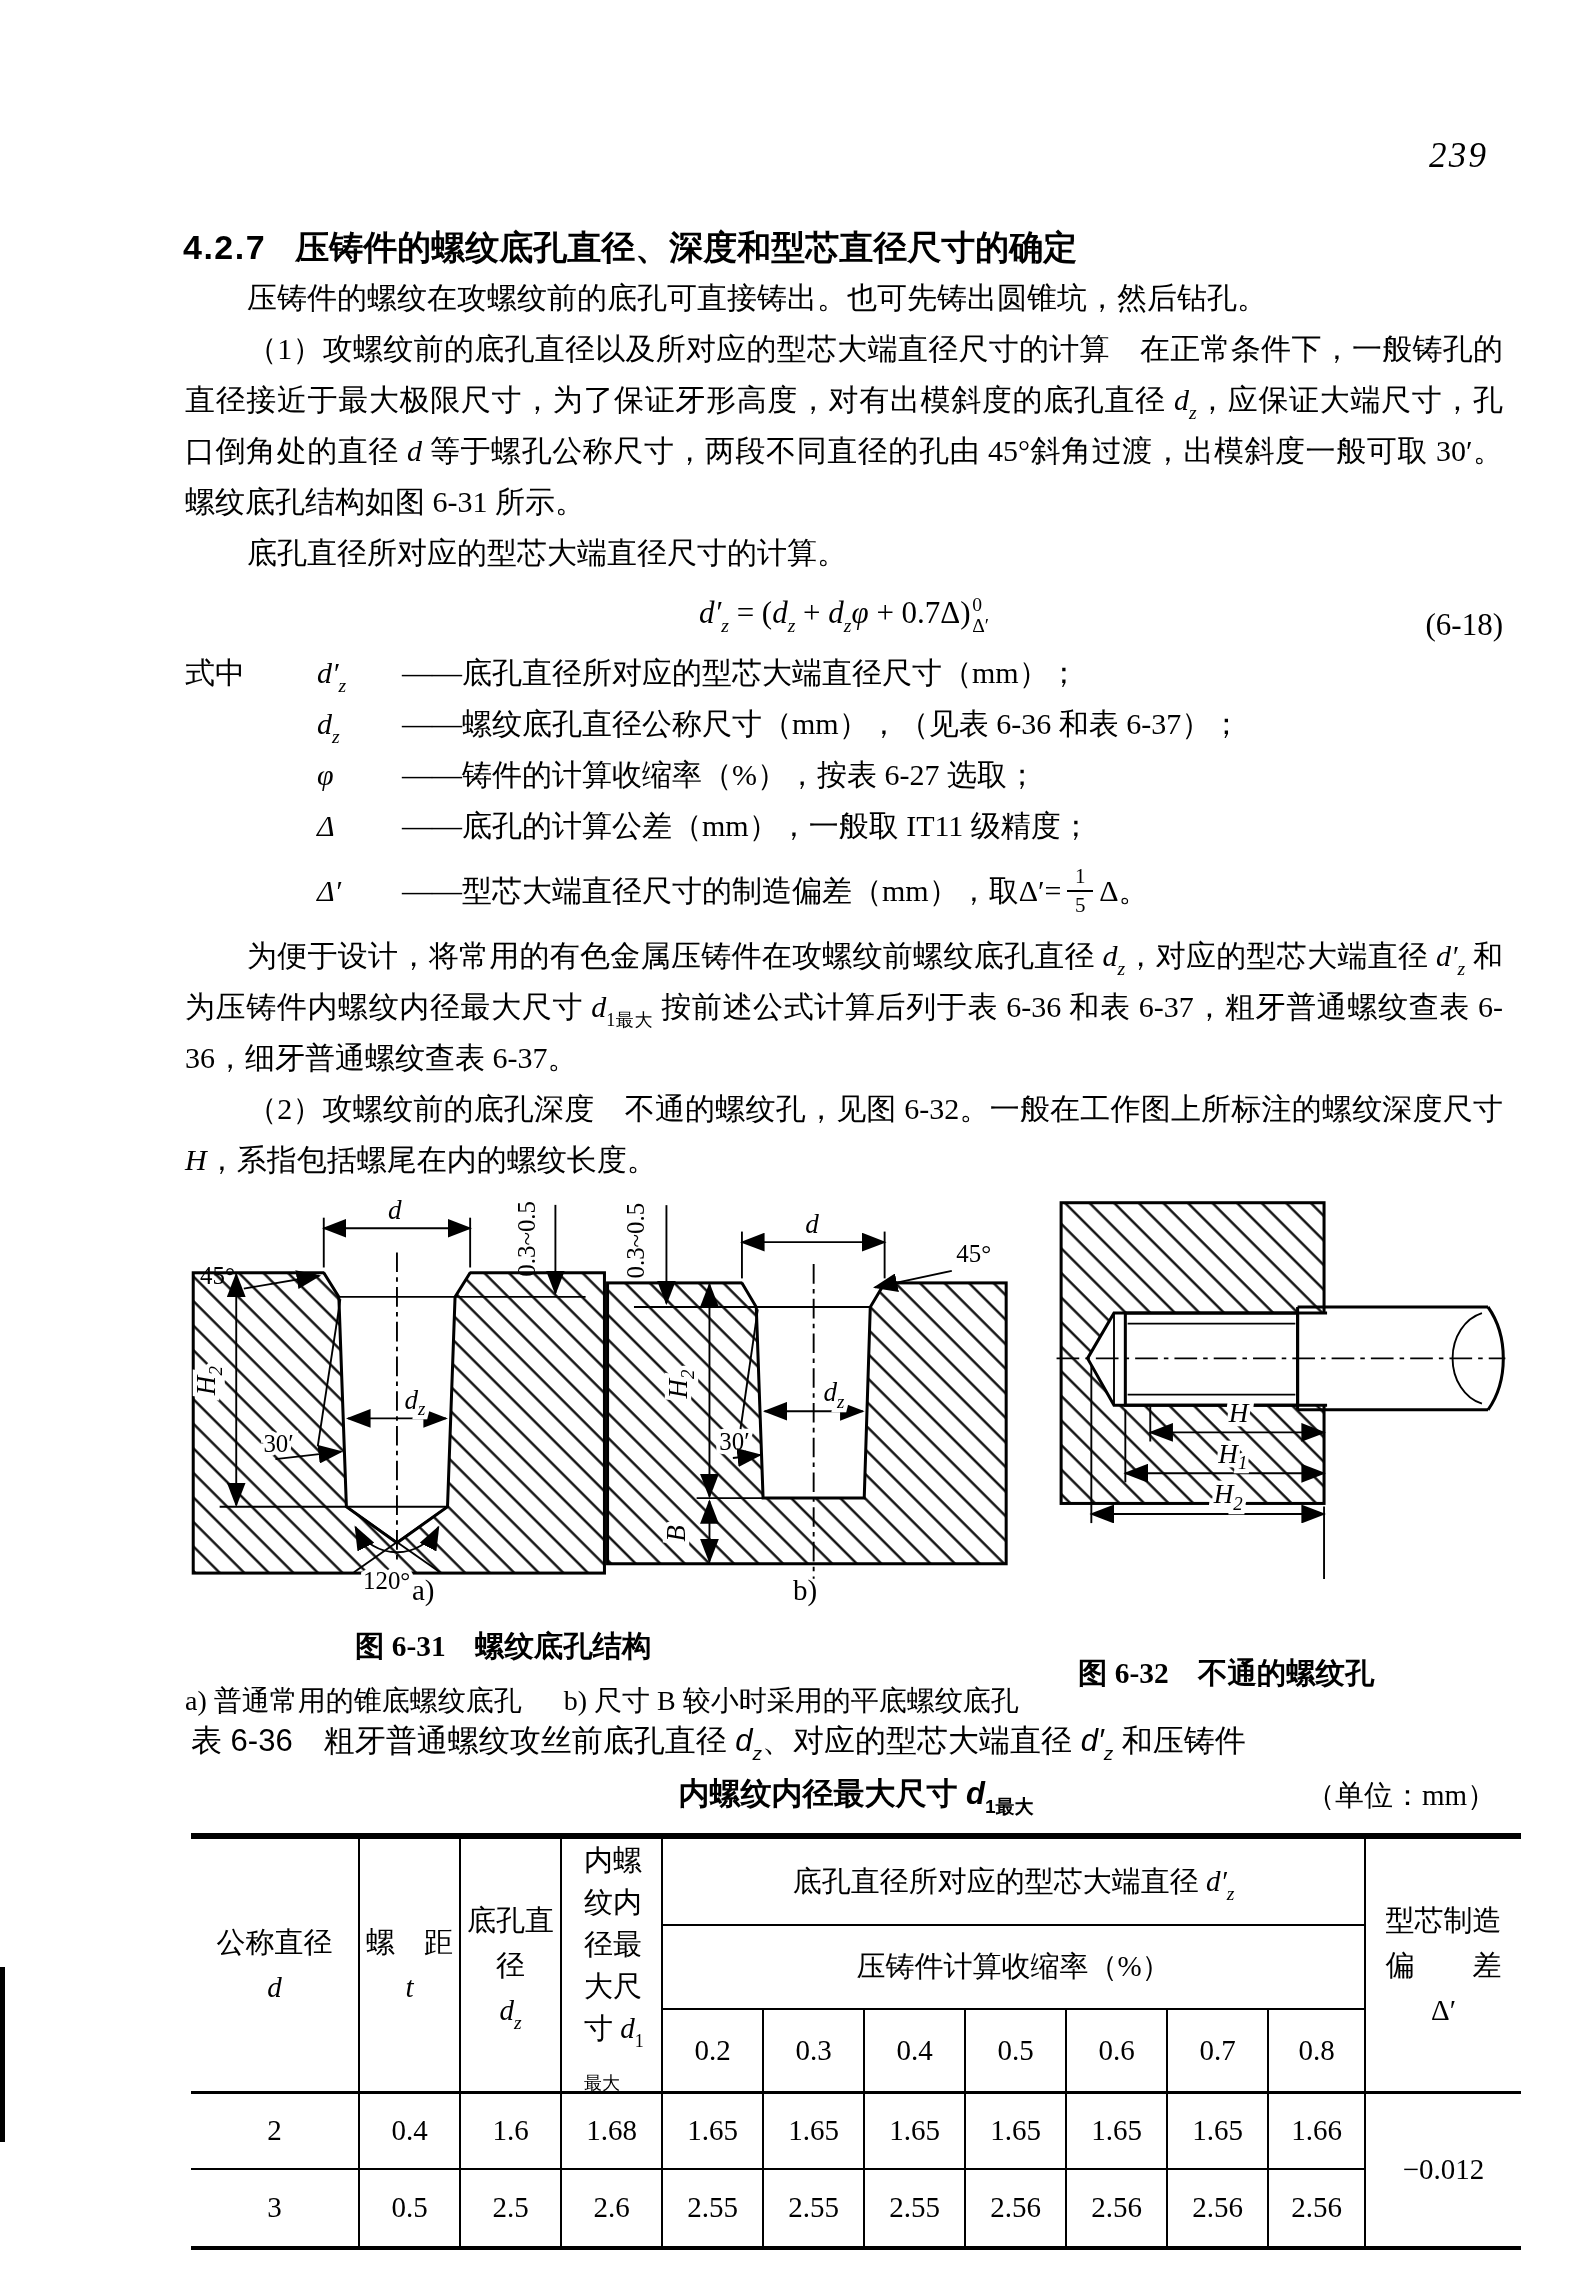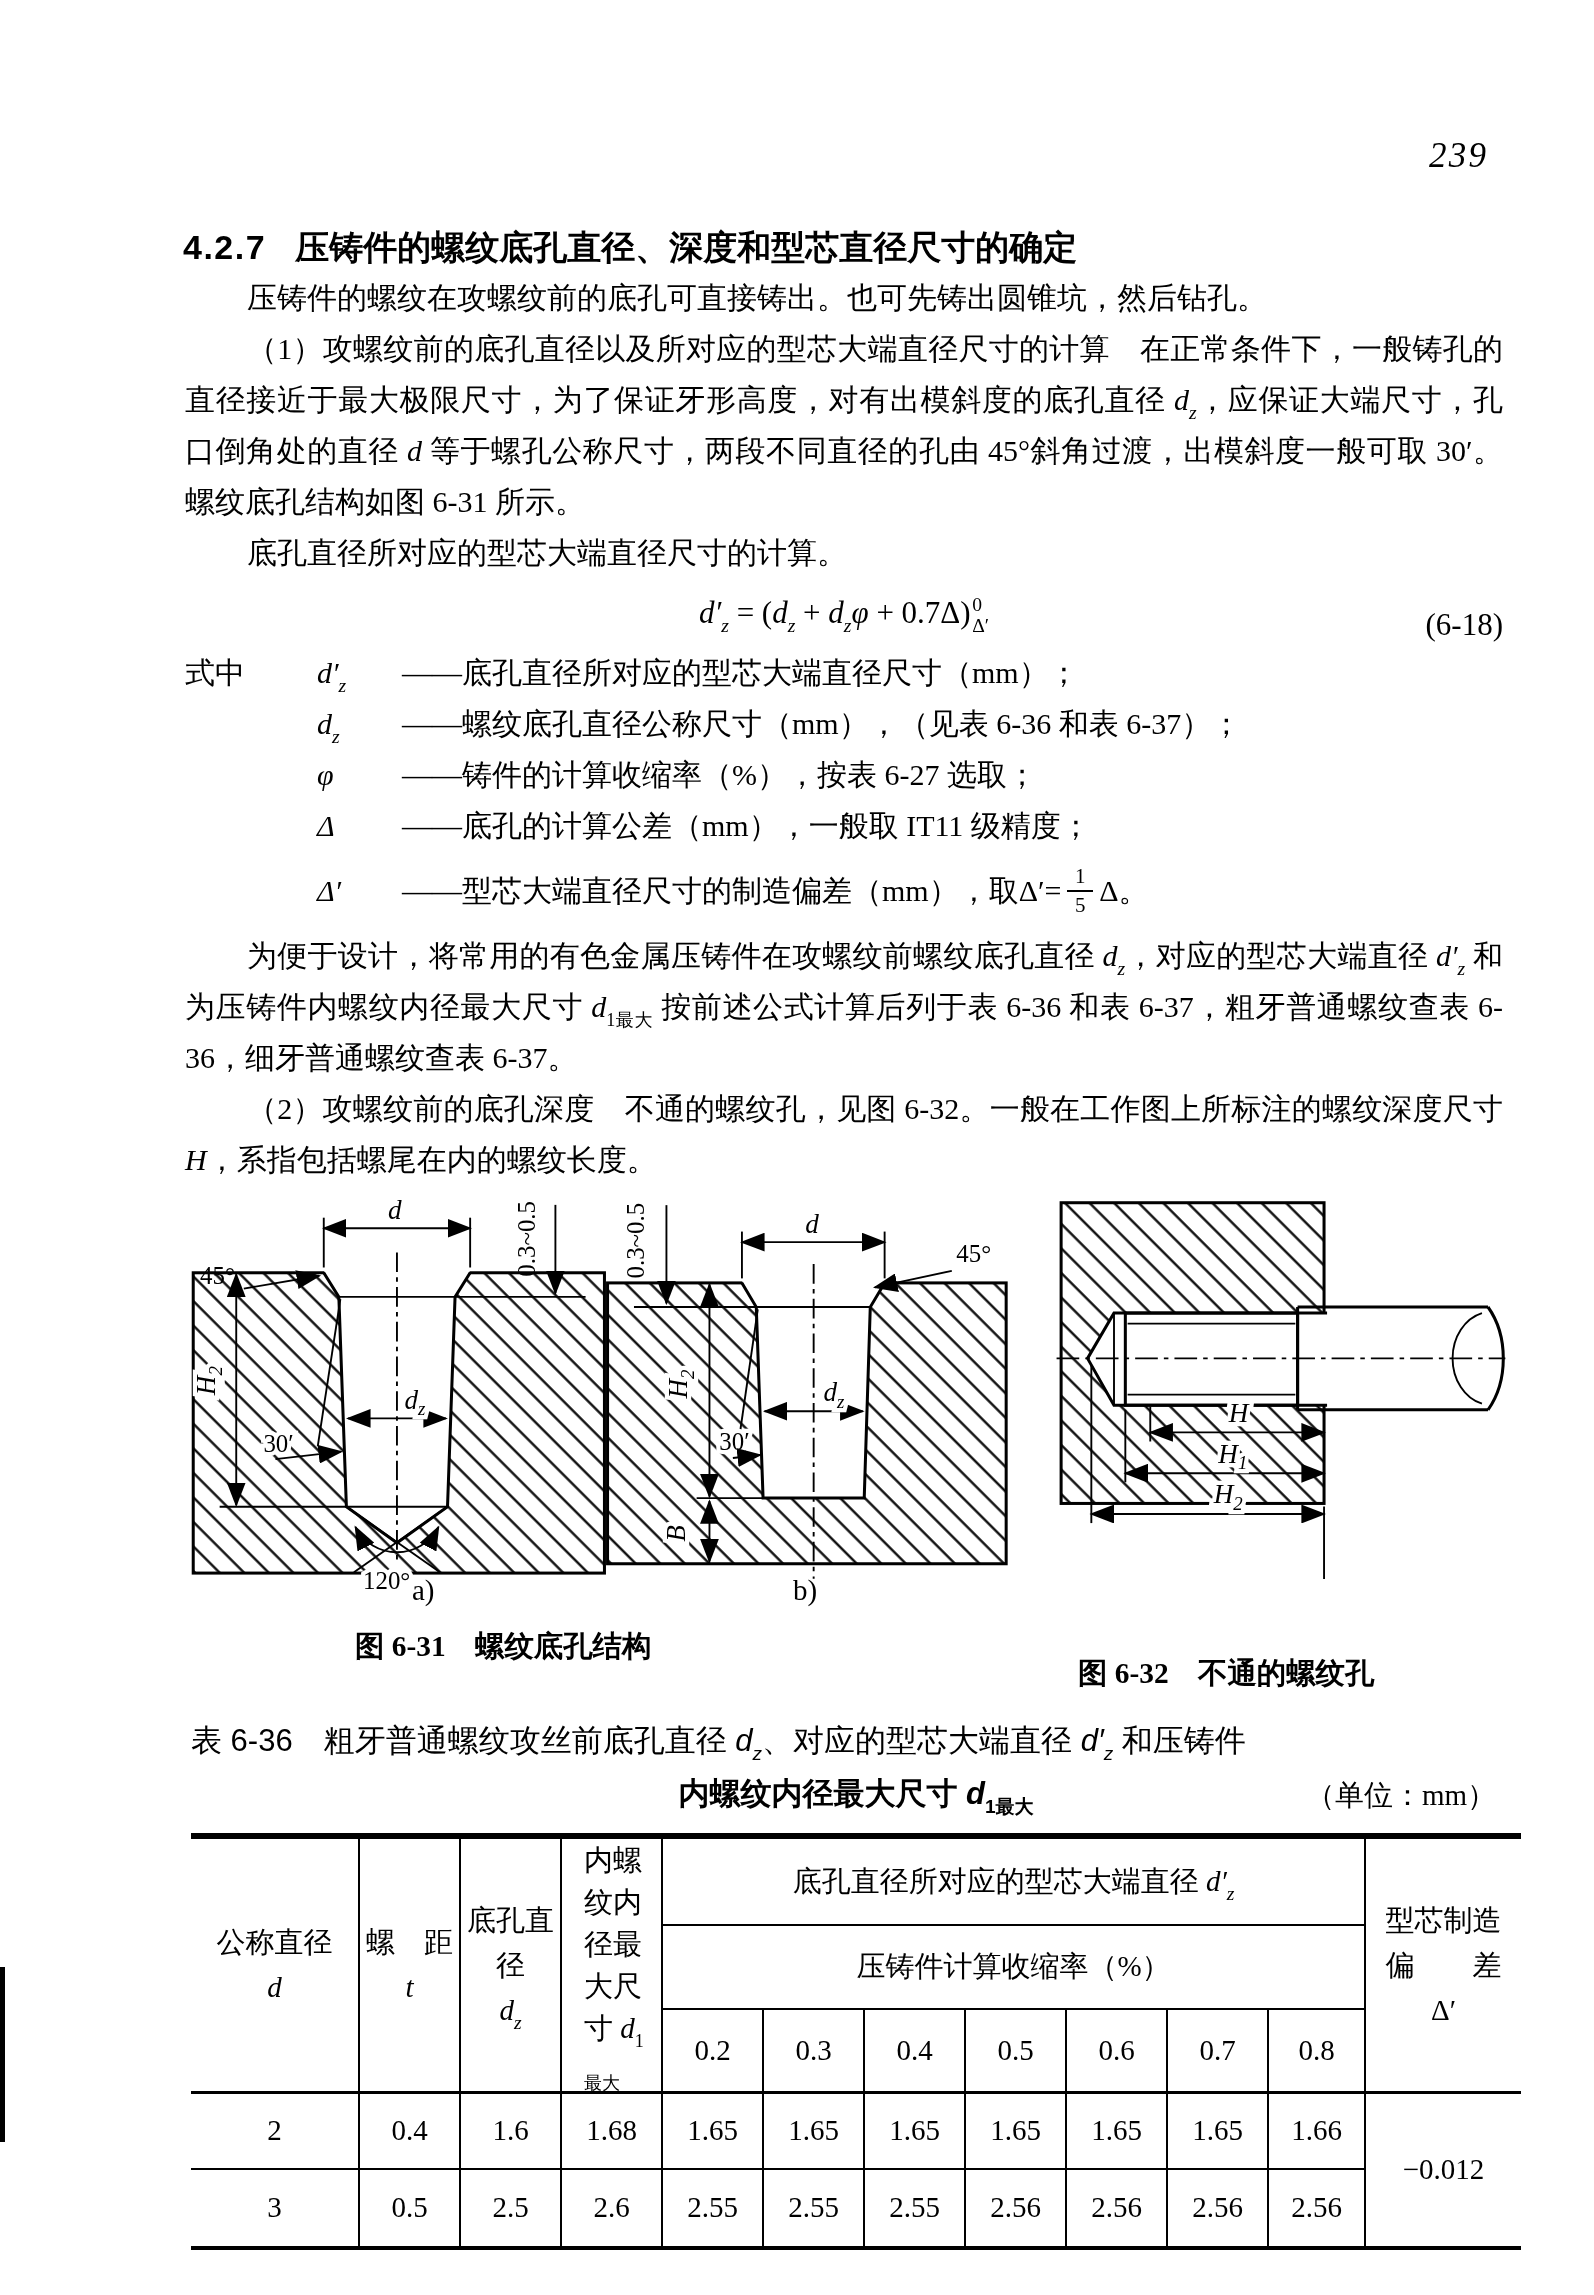--- a/index.html
+++ b/index.html
@@ -243,20 +243,23 @@
     <text class="it halo" x="228" y="366"><tspan>H</tspan><tspan class="ss" dy="9">1</tspan></text>
 
     <line x1="60" y1="434" x2="368" y2="434" stroke="#000" stroke-width="2.5" marker-start="url(#mC)" marker-end="url(#mC)"></line>
     <text class="it halo" x="222" y="420"><tspan>H</tspan><tspan class="ss" dy="9">2</tspan></text>
   </svg>
 
   <span class="figlabel" style="left:412px;top:1574px;">a)</span>
   <span class="figlabel" style="left:793px;top:1574px;">b)</span>
 
   <div class="figcap" style="left:355px;top:1627px;">图 6-31　螺纹底孔结构</div>
+  <div class="subcaps" style="left:185px;top:1682px;">
+    <span>a) 普通常用的锥底螺纹底孔</span><span>b) 尺寸 B 较小时采用的平底螺纹底孔</span>
+  </div>
   <div class="figcap" style="left:1078px;top:1654px;">图 6-32　不通的螺纹孔</div>
 
   <div class="ttitle1"><span>表 6-36　粗牙普通螺纹攻丝前底孔直径 </span><i class="v">d</i><sub>z</sub><span>、对应的型芯大端直径 </span><i class="v">d′</i><sub>z</sub><span> 和压铸件</span></div>
   <div class="ttitle2"><span>内螺纹内径最大尺寸 </span><i class="v">d</i><sub class="cjk">1最大</sub></div>
   <div class="unit">（单位：mm）</div>
 
   <table class="t36">
     <colgroup>
       <col style="width:168px">
         <col style="width:101px">

